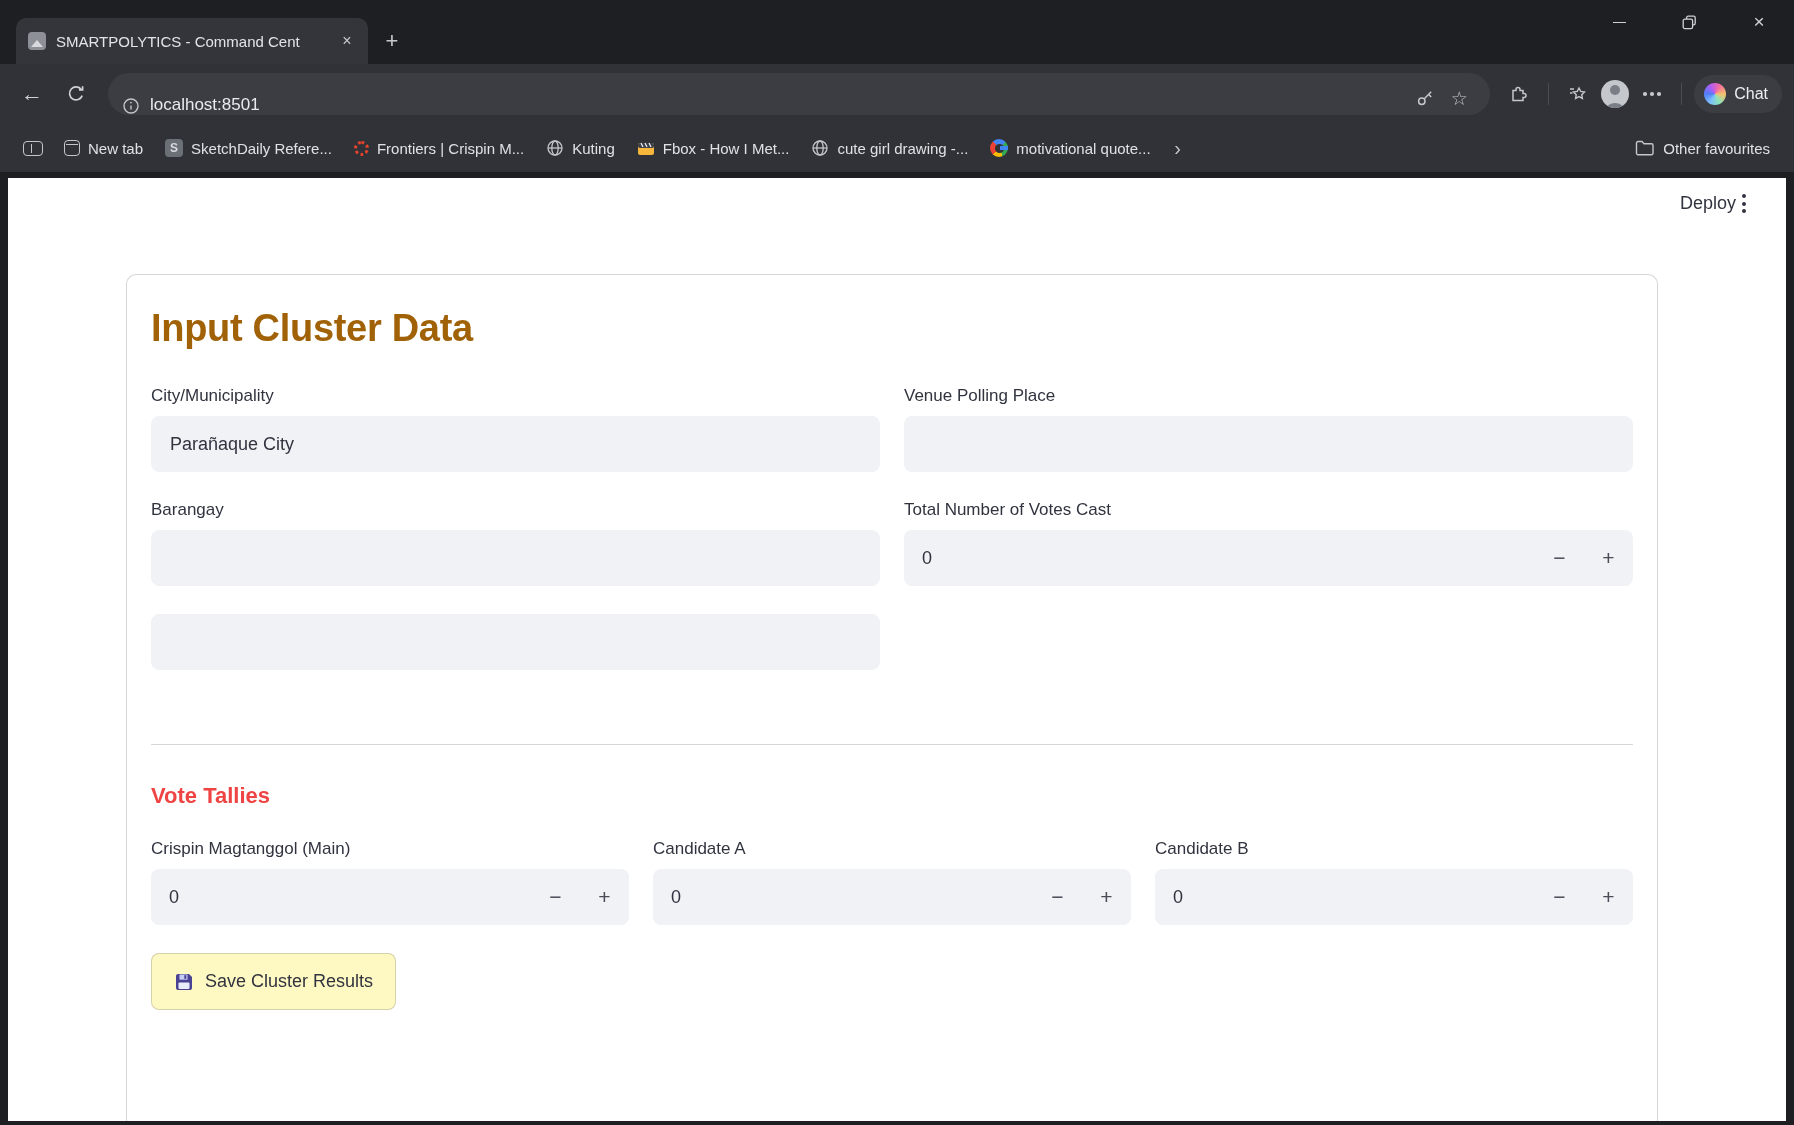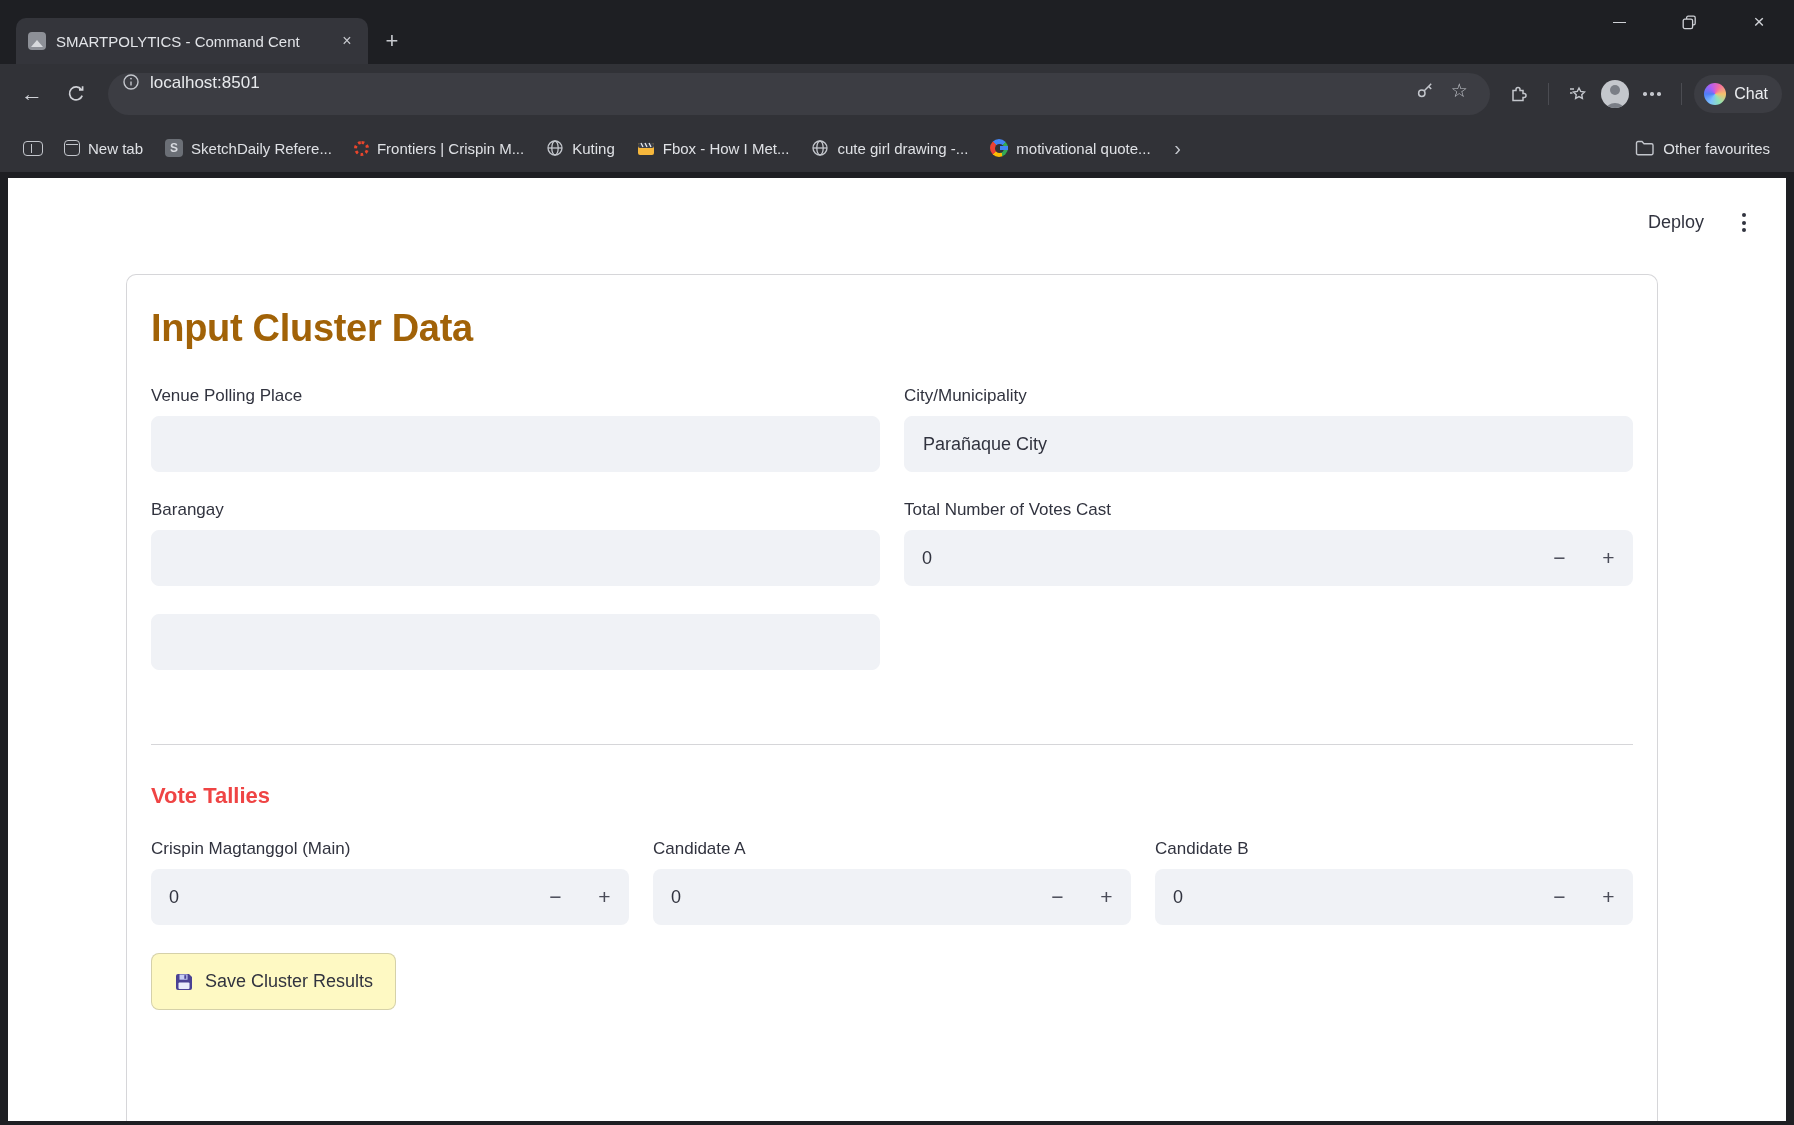--- a/index.html
+++ b/index.html
@@ -50,21 +50,21 @@
   .navbar{
     height:60px; background:#313237; display:flex; align-items:center;
     padding:0 12px; gap:4px; user-select:none;
   }
   .nav-btn{
     width:40px; height:40px; border-radius:8px; display:flex; align-items:center;
     justify-content:center; color:#cfd1d6; font-size:22px; cursor:pointer; flex:0 0 auto;
   }
   .address{
     flex:1; height:42px; margin:0 8px; background:#3c3d43; border-radius:21px;
-    display:flex; align-items:flex-start; padding:0 14px; min-width:0;
+    display:flex; align-items:flex-end; padding:0 14px; min-width:0;
   }
   .address .url{ color:#e8eaed; font-size:17px; margin-left:10px; white-space:nowrap; }
   .addr-spacer{ flex:1; }
   .pill-icon{
     width:34px; height:34px; border-radius:8px; display:flex; align-items:center;
     justify-content:center; cursor:pointer; color:#c3c6cc; font-size:19px; flex:0 0 auto;
   }
   .toolbar-icons{ display:flex; align-items:center; gap:6px; flex:0 0 auto; }
   .v-divider{ width:1px; height:22px; background:#4b4c52; margin:0 6px; }
   .avatar{
@@ -122,21 +122,21 @@
     border-right:1.4px solid #c3c6cc; }
   .newtab-page-icon{ width:16px; height:16px; border:1.6px solid #c3c6cc; border-radius:4px; position:relative; }
   .newtab-page-icon::after{ content:""; position:absolute; left:1px; right:1px; top:3px;
     border-top:1.4px solid #c3c6cc; }
 
   
   .content-frame{ height:957px; padding:6px 8px 8px; background:#1e1f23; }
   .page{ height:100%; background:#ffffff; position:relative; overflow:hidden; color:#31333F; }
 
   .app-header{
-    position:absolute; top:29px; right:34px; display:flex; align-items:center; gap:32px;
+    position:absolute; top:10px; right:34px; display:flex; align-items:center; 
   }
   .deploy-btn{ font-size:18px; color:#31333F; cursor:pointer; }
   .dots-v{ display:flex; flex-direction:column; gap:3.5px; cursor:pointer; padding:6px; }
   .dots-v i{ width:4px; height:4px; border-radius:50%; background:#31333F; }
 
   .card{
     position:absolute; left:118px; top:96px; width:1532px; height:940px;
     border:1px solid rgba(49,51,63,0.2); border-radius:10px; padding:30px 24px;
     background:#fff;
   }
@@ -321,27 +321,27 @@
             <i></i>
           </span>
       </div>
 
       <div class="card">
         <h1>Input Cluster Data</h1>
 
         <div class="form-grid">
 
           <div class="field">
+            <label>City/Municipality</label>
+            <input class="text-input" type="text" value="Parañaque City" style="">
+          </div>
+
+          <div class="field">
             <label>Venue Polling Place</label>
             <input class="text-input" type="text" value="" style="">
-          </div>
-
-          <div class="field">
-            <label>City/Municipality</label>
-            <input class="text-input" type="text" value="Parañaque City" style="">
           </div>
 
           <div class="field">
             <label>Barangay</label>
             <input class="text-input" type="text" value="" style="">
           </div>
 
           <div class="field">
             <label>Total Number of Votes Cast</label>
             <div class="number-input">

